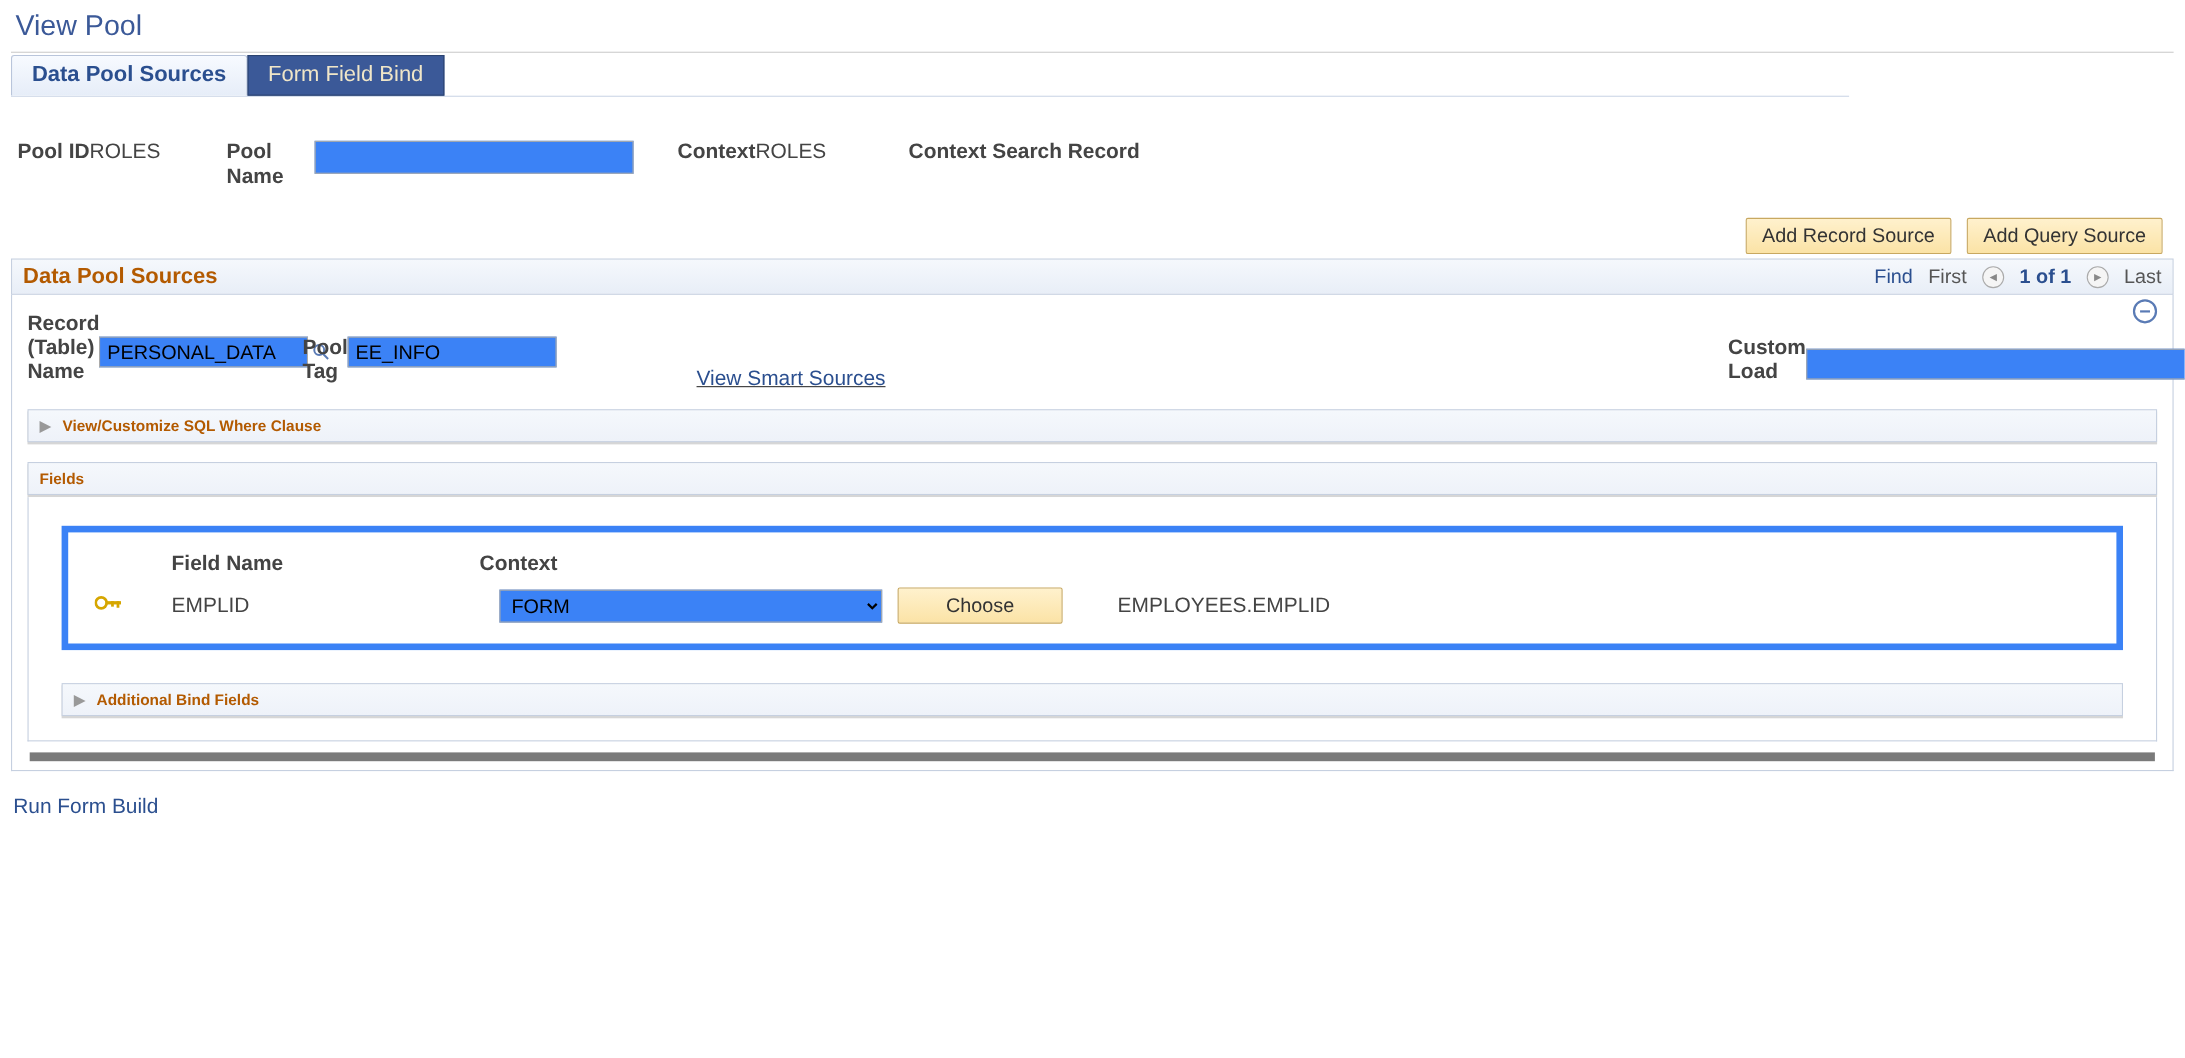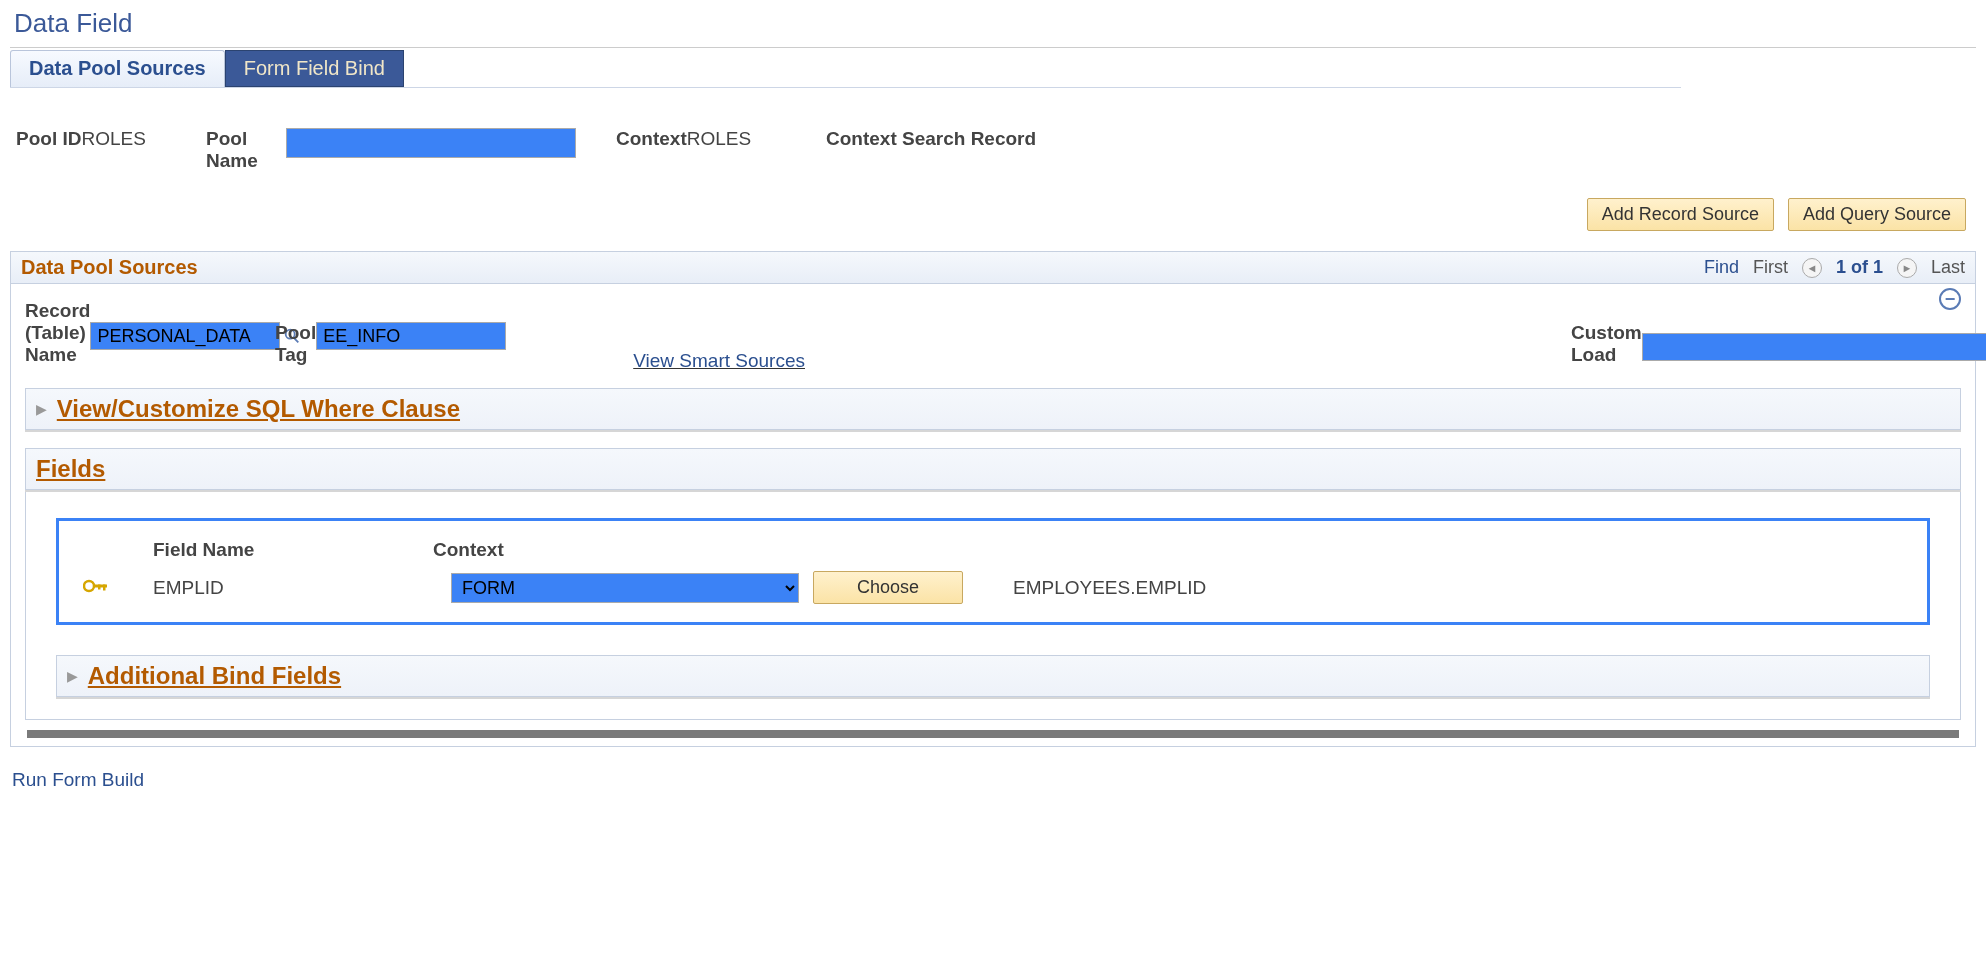--- a/index.html
+++ b/index.html
@@ -59,21 +59,21 @@
   input[type=text], select {
     font-size: 18px;
     padding: 3px 6px;
     border: 1px solid #aaa;
     background: #3b82f6;
   }
   .action-buttons {
     display: flex;
     gap: 14px;
     justify-content: flex-end;
-    margin-bottom: 20px;
+    margin-bottom: 4px;
     padding-right: 10px;
   }
   .btn {
     background: linear-gradient(#fff1cd, #fbe3a6);
     border: 1px solid #c8a860;
     color: #333;
     font-size: 18px;
     padding: 5px 14px;
     cursor: pointer;
     border-radius: 2px;
@@ -144,26 +144,25 @@
     margin-bottom: 2px;
     box-shadow: 0 2px 0 #d6d6d6;
   }
   .subsection .tri {
     color: #999;
     font-size: 14px;
   }
   .sub-title {
     color: #b35a00;
     font-weight: bold;
-    font-size: 24px;
-    text-decoration: underline;
+    font-size: 14px;
   }
   .fields-box {
     background: #fff;
-    border: 3px solid #3b82f6;
+    border: 6px solid #3b82f6;
     margin: 14px 22px 30px 22px;
     padding: 18px 24px;
   }
   .field-row {
     display: grid;
     grid-template-columns: 50px 260px 360px 180px 1fr;
     gap: 20px;
     align-items: center;
   }
   .field-header { font-weight: bold; color: #444; margin-bottom: 6px; font-size: 19px; }
@@ -183,21 +182,21 @@
     margin: 22px 0 0 2px;
     display: inline-block;
     cursor: pointer;
   }
 </style>
 </head>
 <body>
 
 
 
-<div class="page-title">Data Field</div>
+<div class="page-title">View Pool</div>
 <hr class="hr-line">
 
 <div class="tabs">
   <div class="tab active">Data Pool Sources</div>
   <div class="tab inactive">Form Field Bind</div>
 </div>
 
 <div class="form-header">
   <div class="form-col" style="width:150px;">
     <div class="label">Pool ID</div>

